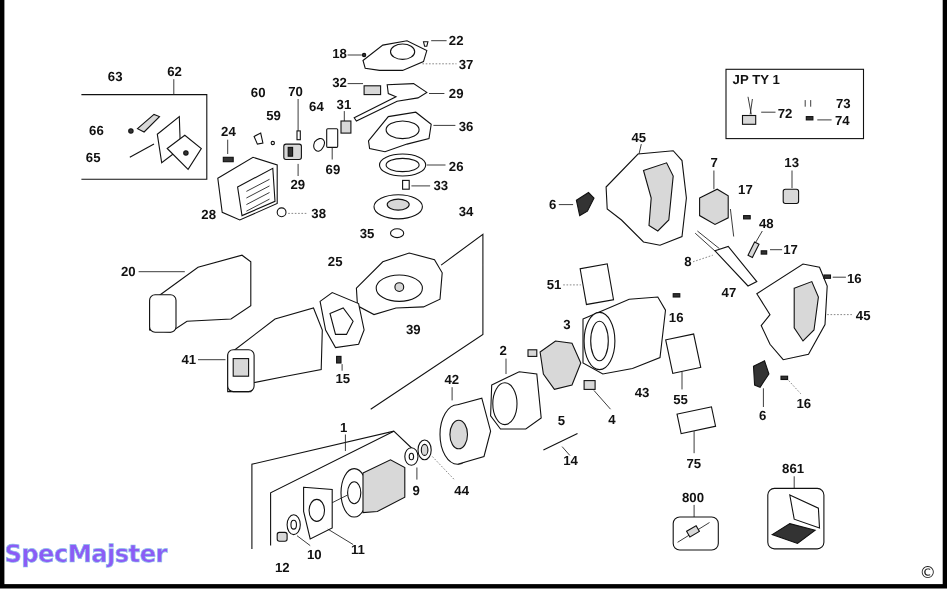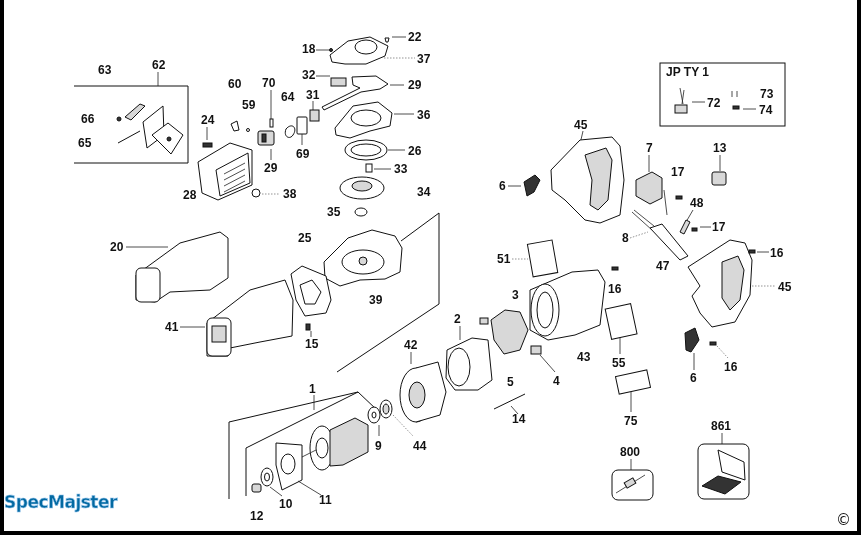--- a/index.html
+++ b/index.html
@@ -12,21 +12,21 @@
   svg#diagram { position: absolute; left: 0; top: 0; }
   .lbl { font-family: "Liberation Sans", sans-serif; font-weight: bold; font-size: 12px; fill: #111; }
   .box-title { font-family: "Liberation Sans", sans-serif; font-weight: bold; font-size: 12px; fill: #111; }
   .ld { stroke: #222; stroke-width: 0.8; fill: none; }
   .ldd { stroke: #666; stroke-width: 0.7; fill: none; stroke-dasharray: 1.5 1.5; }
   .part { stroke: #111; stroke-width: 1; fill: #fff; }
   .partg { stroke: #111; stroke-width: 1; fill: #d8d8d8; }
   .partd { stroke: #111; stroke-width: 1; fill: #333; }
   .frame-line { stroke: #111; stroke-width: 1; fill: none; }
   .watermark { position: absolute; left: 4px; top: 492px; font-family: "DejaVu Sans", sans-serif;
-               font-size: 17px; font-weight: bold; color: #0369a1; letter-spacing: -0.5px;
+               font-size: 22px; font-weight: bold; color: #8b5cf6; letter-spacing: -0.5px;
                -webkit-text-stroke: 0.6px #8ec1ea; }
   .copyright { position: absolute; left: 836px; top: 511px; font-size: 15px; color: #111;
                font-family: "DejaVu Sans", sans-serif; }
 </style>
 </head>
 <body>
 
 <div id="frame">
   <div class="border-l"></div>
   <div class="border-r"></div>

